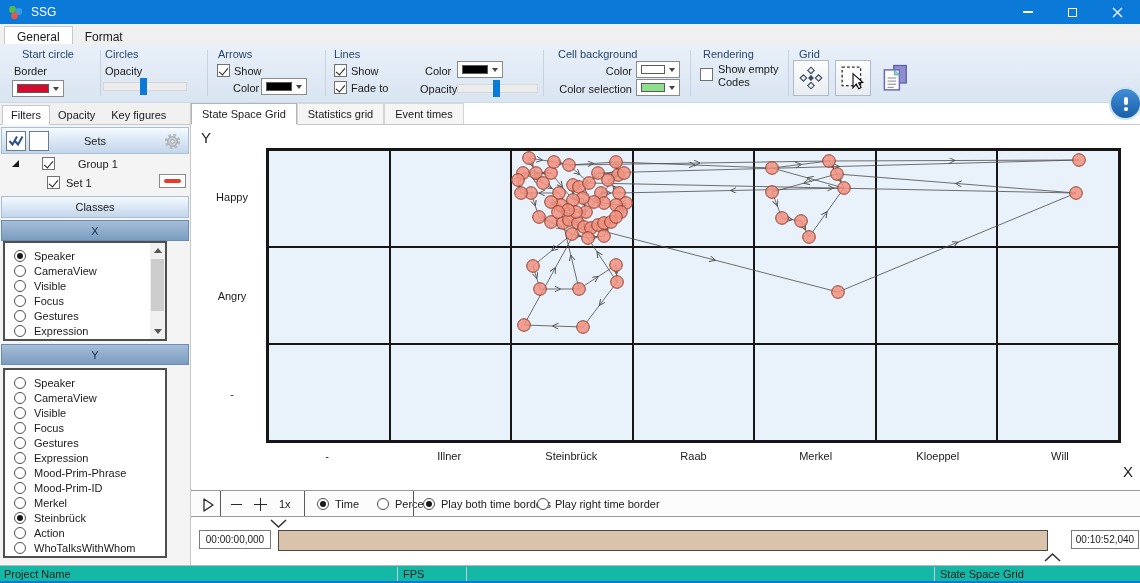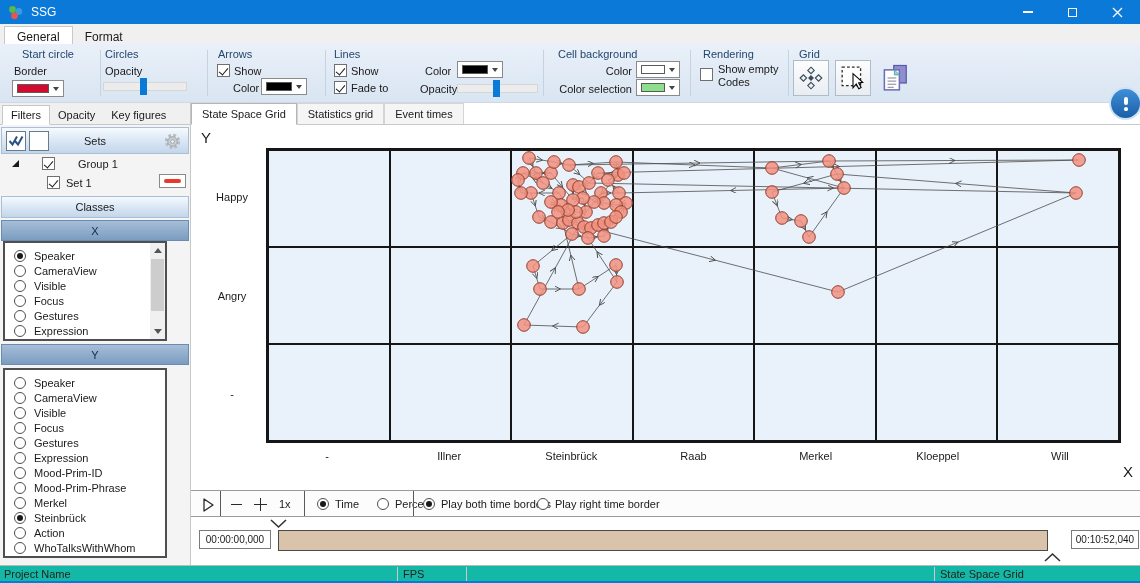--- a/index.html
+++ b/index.html
@@ -384,25 +384,25 @@
             <div class="opt">
               <span class="radio"></span>
               <span>Gestures</span>
             </div>
             <div class="opt">
               <span class="radio"></span>
               <span>Expression</span>
             </div>
             <div class="opt">
               <span class="radio"></span>
+              <span>Mood-Prim-Phrase</span>
+            </div>
+            <div class="opt">
+              <span class="radio"></span>
               <span>Mood-Prim-ID</span>
-            </div>
-            <div class="opt">
-              <span class="radio"></span>
-              <span>Mood-Prim-Phrase</span>
             </div>
             <div class="opt">
               <span class="radio"></span>
               <span>Merkel</span>
             </div>
             <div class="opt">
               <span class="radio sel"></span>
               <span>Steinbrück</span>
             </div>
             <div class="opt">

